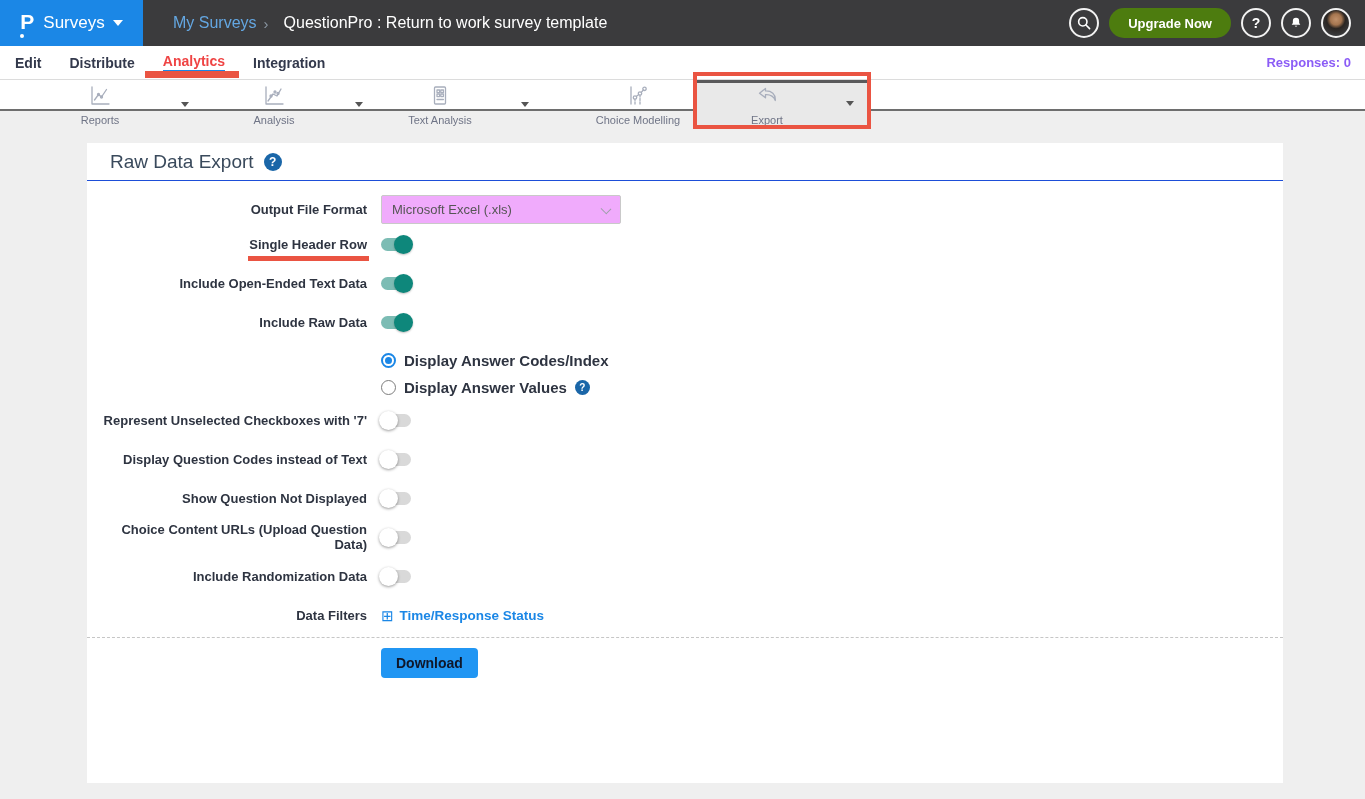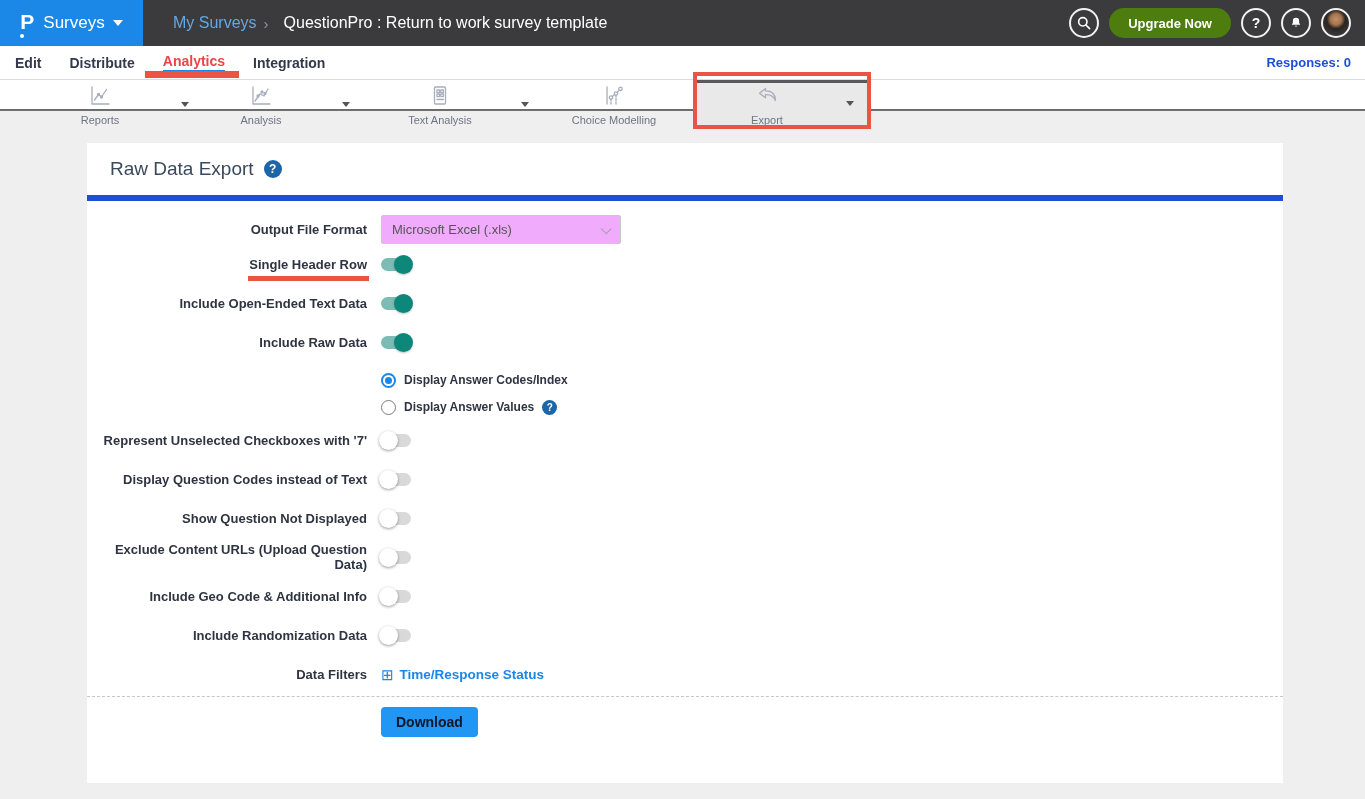--- a/index.html
+++ b/index.html
@@ -18,42 +18,42 @@
   .bc-title { color:#fff; font-size:16px; margin-left:8px; }
   .header-right { position:absolute; right:14px; top:0; height:46px; display:flex; align-items:center; gap:10px; }
   .circle-btn { width:30px; height:30px; border:2px solid #f2f2f2; border-radius:50%; display:flex; align-items:center; justify-content:center; color:#fff; font-weight:700; font-size:14px; cursor:pointer; background:transparent; }
   .upgrade-btn { height:30px; padding:0 19px; border-radius:16px; background:#4d7c0f; color:#fff; font-weight:700; font-size:13px; display:flex; align-items:center; border:none; cursor:pointer; }
   .avatar { width:30px; height:30px; border-radius:50%; border:2px solid #f2f2f2; background:radial-gradient(circle at 50% 36%, #c0906a 0%, #a5754f 26%, #2a2522 44%, #44484e 100%); cursor:pointer; }
 
   
   .tab-nav { position:absolute; left:0; top:46px; width:1365px; height:33px; background:#fff; display:flex; align-items:center; padding-left:15px; gap:28px; }
   .tab { font-size:14px; font-weight:700; color:#33394c; cursor:pointer; }
   .tab.active { color:#ef4444; border-bottom:2px solid #1b87e6; padding-bottom:1px; }
-  .responses { margin-left:auto; margin-right:14px; font-size:13px; font-weight:700; color:#1d4ed8; }
+  .responses { margin-left:auto; margin-right:14px; font-size:13px; font-weight:700; color:#8b5cf6; }
 
   
   .toolbar { position:absolute; left:0; top:79px; width:1365px; height:32px; background:#fff; border-top:1px solid #dcdcdc; border-bottom:2px solid #6e6e6e; }
   .tool-group { position:absolute; top:3px; width:170px; height:43px; display:flex; }
   .tool-item { width:140px; display:flex; flex-direction:column; align-items:center; justify-content:center; gap:2px; cursor:pointer; }
   .tool-label { font-size:11px; color:#6f7486; }
   .tool-caret { width:30px; display:flex; align-items:center; justify-content:center; cursor:pointer; }
   .caret-g { width:0; height:0; border-left:4.5px solid transparent; border-right:4.5px solid transparent; border-top:5.5px solid #555; }
   .tool-icon svg { stroke:#a8aebc; fill:none; stroke-width:1.3; stroke-linecap:round; stroke-linejoin:round; }
-  .tool-group.g0 { left:30px; } .tool-group.g1 { left:191px; } .tool-group.g2 { left:370px; } .tool-group.g3 { left:544px; }
+  .tool-group.g0 { left:30px; } .tool-group.g1 { left:204px; } .tool-group.g2 { left:370px; } .tool-group.g3 { left:568px; }
   .tool-group.export { left:697px; top:0; height:46px; background:#e9e9e9; box-shadow:inset 0 3px 0 0 #59595b; padding-top:3px; }
   .tool-group.export .tool-caret { position:absolute; right:2px; top:0; height:100%; }
 
   
   .annot-bar { position:absolute; left:145px; top:71px; width:94px; height:7px; background:#ea5442; z-index:30; }
   .annot-box { position:absolute; left:693px; top:72px; width:178px; height:57px; border:4px solid #ea5442; z-index:30; pointer-events:none; }
 
   
   .content-bg { position:absolute; left:0; top:128px; width:1365px; height:671px; background:#efefef; }
   .card { position:absolute; left:87px; top:143px; width:1196px; height:640px; background:#fff; }
-  .card-title-row { height:58px; border-bottom:6px solid #1d4ed8; display:flex; align-items:center; padding-left:23px; gap:10px; }
+  .card-title-row { height:38px; border-bottom:1px solid #1d4ed8; display:flex; align-items:center; padding-left:23px; gap:10px; }
   .card-title { font-size:19px; color:#3a4a5c; }
   .help-badge { width:18px; height:18px; border-radius:50%; background:#1a66a8; color:#fff; font-size:12px; font-weight:700; display:flex; align-items:center; justify-content:center; cursor:pointer; }
   .help-badge.sm { width:15px; height:15px; font-size:10px; }
 
   .card-body { padding-top:14px; }
   .frow { display:flex; align-items:center; }
   .flabel { width:280px; text-align:right; font-size:13px; font-weight:700; color:#2e3441; flex-shrink:0; }
   .fctrl { margin-left:14px; display:flex; align-items:center; }
 
   .row-select { height:29px; margin-bottom:9px; }
@@ -68,21 +68,21 @@
 
   .label-annot { display:inline-block; position:relative; }
   .label-annot.annotated::after { content:""; position:absolute; left:-1px; right:-2px; bottom:-9px; height:5px; background:#ea5442; }
 
   .radio-group { margin-left:294px; margin-bottom:12px; }
   .radio-row { display:flex; align-items:center; height:20px; gap:8px; cursor:pointer; }
   .radio-row + .radio-row { margin-top:7px; }
   .radio { width:15px; height:15px; border-radius:50%; border:1px solid #7d7d7d; background:#fff; position:relative; flex-shrink:0; }
   .radio.selected { border:2px solid #1b87e6; }
   .radio.selected::after { content:""; position:absolute; left:50%; top:50%; width:7px; height:7px; margin:-3.5px 0 0 -3.5px; border-radius:50%; background:#1b87e6; }
-  .radio-label { font-size:12px; font-weight:700; color:#2e3441; }
+  .radio-label { font-size:15px; font-weight:700; color:#2e3441; }
 
   .row-filters { height:22px; margin-top:17px; }
   .filters-link { display:flex; align-items:center; gap:6px; color:#1b87e6; font-size:13.5px; font-weight:700; cursor:pointer; }
   .plus-square { font-size:15px; font-weight:400; line-height:1; }
 
   .dashed-sep { border-top:1px dashed #c6c6c6; margin-top:11px; }
   .row-download { margin-top:10px; margin-left:294px; }
   .download-btn { height:30px; padding:0 15px; background:#2196f3; border:none; border-radius:4px; color:#0f172a; font-weight:700; font-size:14px; font-family:"Liberation Sans",sans-serif; cursor:pointer; }
 </style>
 </head>
@@ -295,29 +295,21 @@
     </div>
     <div class="frow row-toggle">
       <span class="flabel">Show Question Not Displayed</span>
       <span class="fctrl">
           <span class="toggle">
             <span class="knob"></span>
           </span>
         </span>
     </div>
     <div class="frow row-toggle">
-      <span class="flabel">Exclude Content URLs (Upload Question Data)</span>
-      <span class="fctrl">
-          <span class="toggle">
-            <span class="knob"></span>
-          </span>
-        </span>
-    </div>
-    <div class="frow row-toggle">
-      <span class="flabel">Include Geo Code &amp; Additional Info</span>
+      <span class="flabel">Choice Content URLs (Upload Question Data)</span>
       <span class="fctrl">
           <span class="toggle">
             <span class="knob"></span>
           </span>
         </span>
     </div>
     <div class="frow row-toggle" style="margin-bottom:0;">
       <span class="flabel">Include Randomization Data</span>
       <span class="fctrl">
           <span class="toggle">

